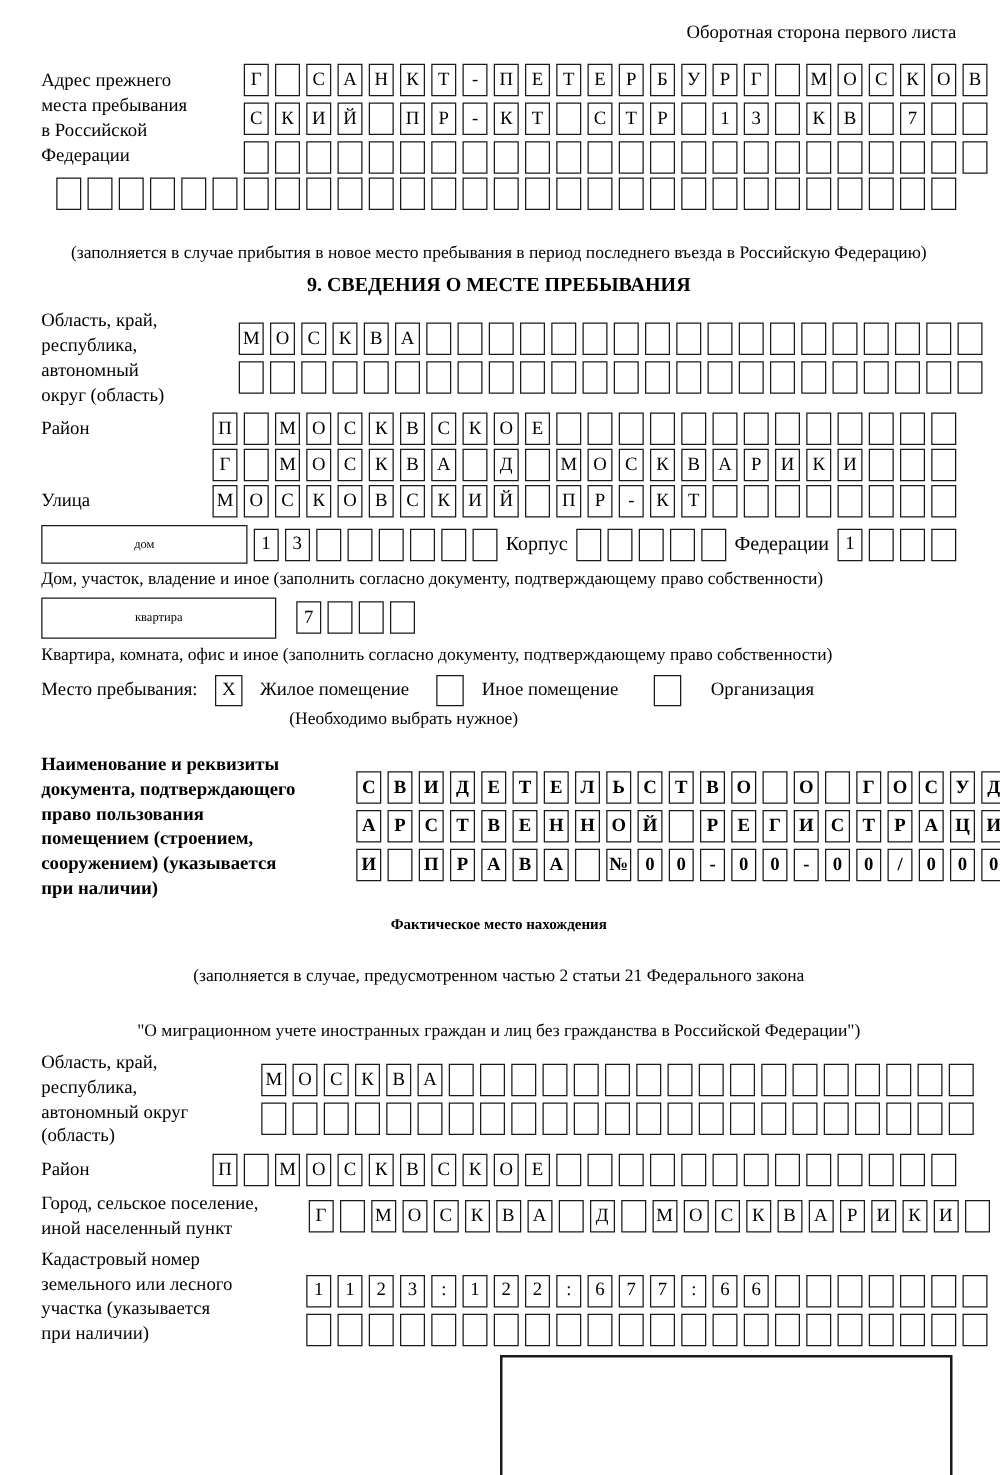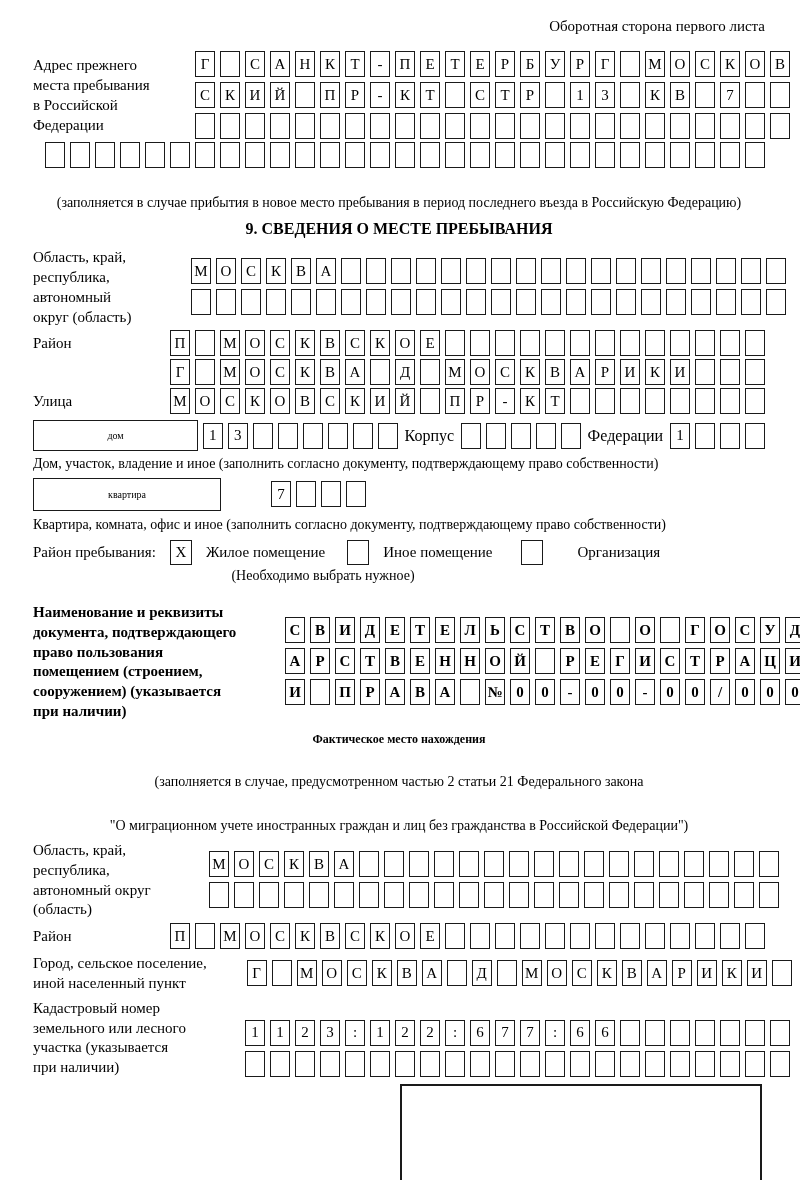--- a/index.html
+++ b/index.html
@@ -16,21 +16,21 @@
   .full-grid{display:flex;justify-content:flex-end;gap:5px;margin-bottom:4px;}
   .note{font-size:14px;line-height:1.3;margin-bottom:4px;}
   .center{text-align:center;margin-top:26px;}
   .title{font-size:16px;font-weight:bold;text-align:center;margin:8px 0 8px 0;}
   .subtitle{font-size:12px;font-weight:bold;text-align:center;margin:10px 0 6px 0;}
   .boxlabel{box-sizing:border-box;border:1.5px solid #1a1a1a;display:flex;align-items:center;
             justify-content:center;font-size:10px;flex:none;}
   .house-row{display:flex;align-items:center;justify-content:space-between;margin:6px 0 4px 0;}
   .house-row .grid-row{flex:none;}
   .inline-lbl{font-size:16px;flex:none;padding:0 2px;}
-  .apt-row{display:flex;align-items:center;margin:4px 0 5px 0;gap:34px;}
+  .apt-row{display:flex;align-items:center;margin:4px 0 5px 0;}
   .cb{flex:none;width:22px;height:25px;box-sizing:border-box;border:1.5px solid #1a1a1a;
       display:inline-flex;align-items:center;justify-content:center;font-size:15px;}
   .stay-row{display:flex;align-items:center;gap:14px;font-size:15px;margin:6px 0 2px 0;}
   .stamp-box{width:362px;height:152px;box-sizing:border-box;border:2px solid #1a1a1a;
              margin-left:367px;margin-top:6px;}
 </style>
 </head>
 <body>
 
 <div class="page">
@@ -337,27 +337,27 @@
     <div class="grid-row" style="flex:none;margin-left:16px;">
         <div class="cell">7</div>
         <div class="cell"></div>
         <div class="cell"></div>
         <div class="cell"></div>
       </div>
   </div>
   <div class="note">Квартира, комната, офис и иное (заполнить согласно документу, подтверждающему право собственности)</div>
 
   <div class="stay-row">
-    <span>Район пребывания:</span>
+    <span>Место пребывания:</span>
     <span class="cb">X</span>
     <span>Жилое помещение</span>
     <span class="cb" style="margin-left:8px;"></span>
     <span>Иное помещение</span>
     <span class="cb" style="margin-left:14px;"></span>
-    <span style="margin-left:21px;">Организация</span>
+    <span style="margin-left:10px;">Организация</span>
   </div>
   <div class="note" style="margin-left:140px;width:300px;text-align:center;">(Необходимо выбрать нужное)</div>
 
   <div class="flexrow" style="margin-top:16px;font-weight:bold;">
     <div class="lbl" style="width:212px;">Наименование и реквизиты<br>документа, подтверждающего<br>право пользования<br>помещением (строением,<br>сооружением) (указывается<br>при наличии)</div>
     <div class="grid-col">
       <div class="grid-row">
           <div class="cell">С</div>
           <div class="cell">В</div>
           <div class="cell">И</div>

